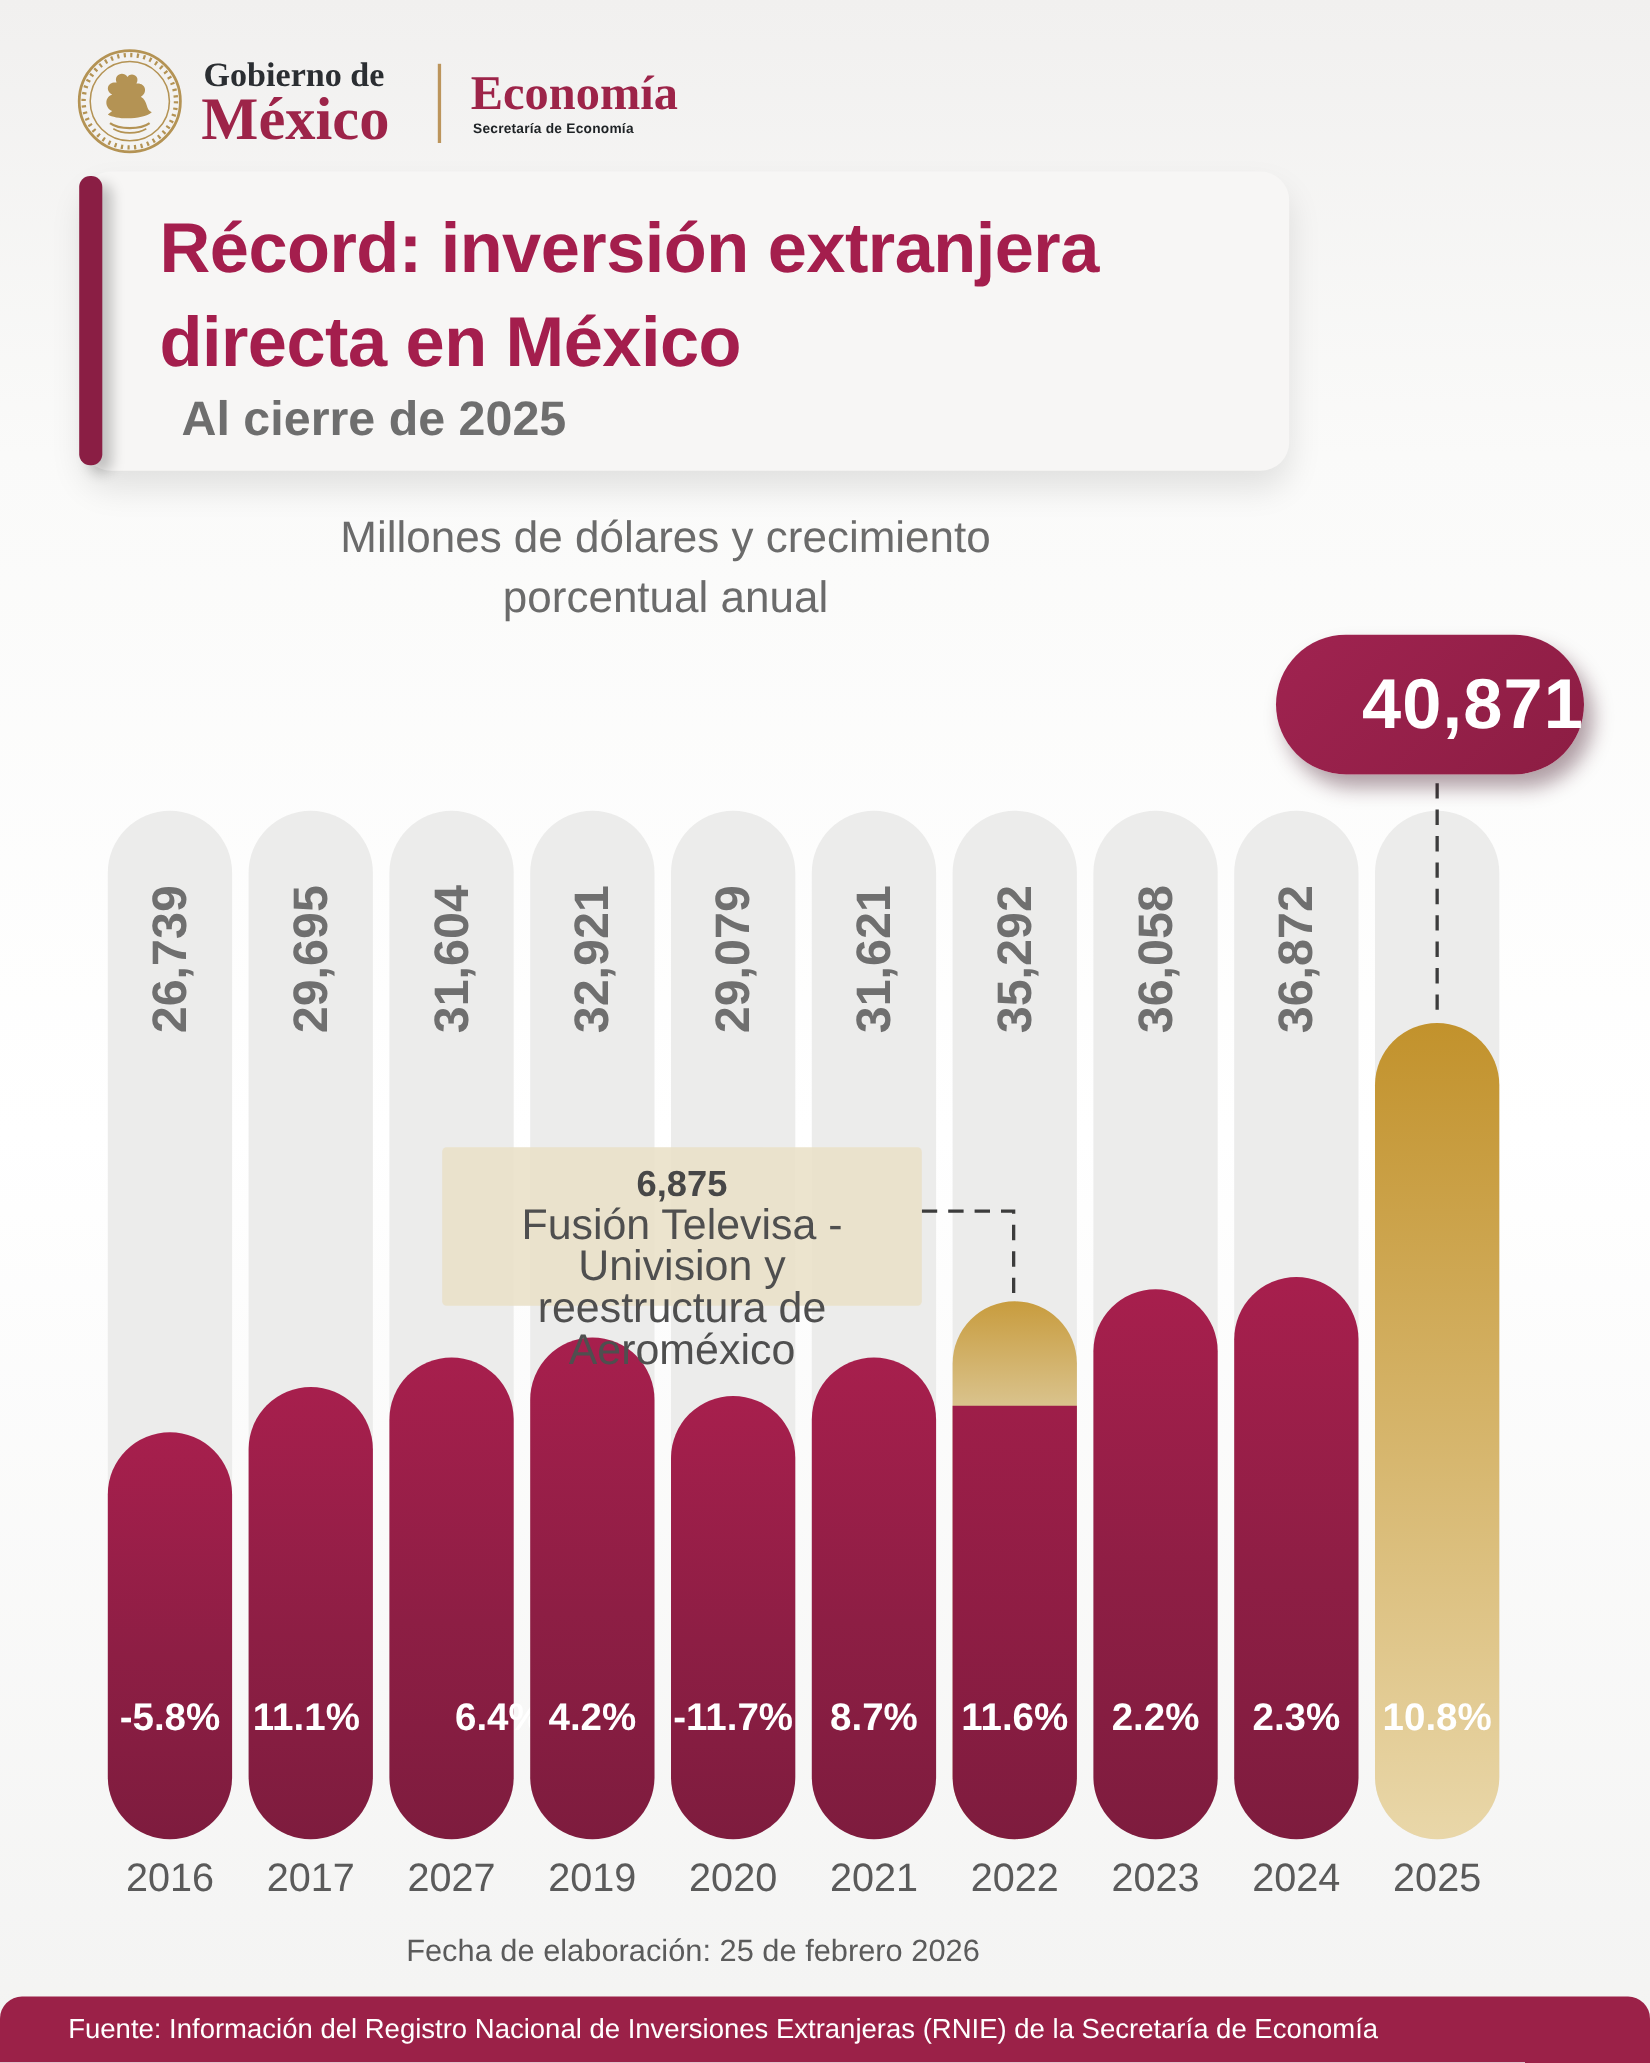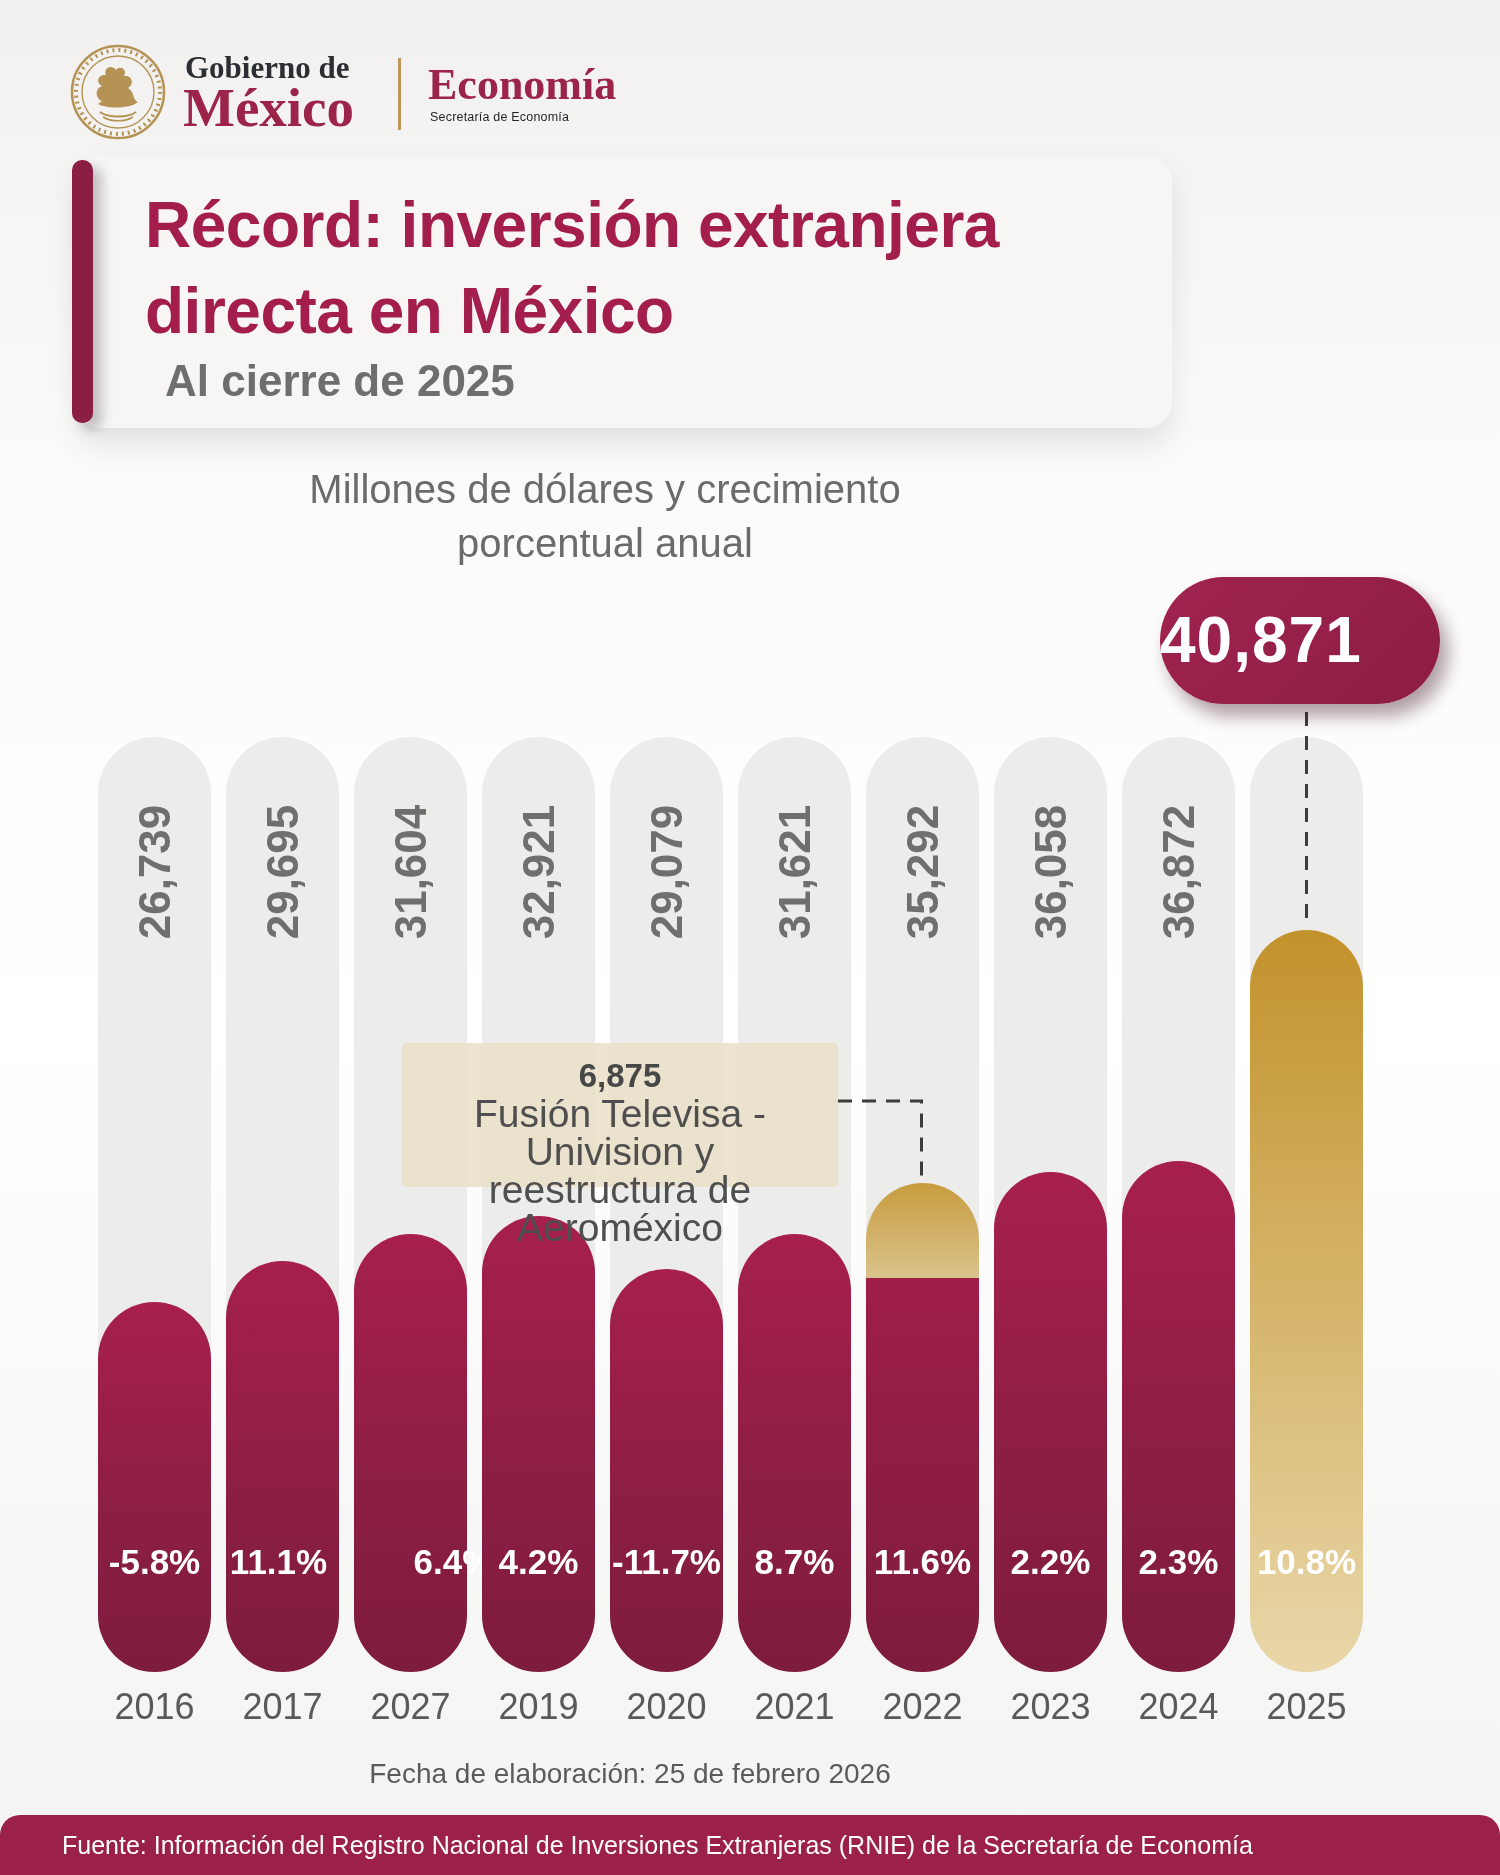--- a/index.html
+++ b/index.html
@@ -7,33 +7,33 @@
     position:relative;width:1500px;height:1875px;overflow:hidden;
     font-family:"Liberation Sans",sans-serif;
     background:linear-gradient(180deg,#f1f0ef 0%,#fafaf9 22%,#ffffff 55%,#f3f3f2 100%);
   }
   
   .seal{position:absolute;left:68px;top:42px;width:100px;height:100px;}
   .logo-gob{position:absolute;left:185px;top:52px;font-family:"Liberation Serif",serif;font-weight:bold;color:#2b2e32;font-size:31px;line-height:31px;}
   .logo-mex{position:absolute;left:183px;top:80px;font-family:"Liberation Serif",serif;font-weight:bold;color:#9d2449;font-size:55px;line-height:55px;}
   .logo-divider{position:absolute;left:398px;top:58px;width:3px;height:72px;background:#bc955c;}
   .logo-eco{position:absolute;left:428px;top:62px;font-family:"Liberation Serif",serif;font-weight:bold;color:#9d2449;font-size:44px;line-height:46px;}
-  .logo-sec{position:absolute;left:430px;top:110px;font-size:12.5px;font-weight:normal;color:#1f2326;letter-spacing:.2px;}
+  .logo-sec{position:absolute;left:430px;top:110px;font-size:12.5px;font-weight:bold;color:#1f2326;letter-spacing:.2px;}
   
   .title-card{position:absolute;left:75px;top:156px;width:1097px;height:272px;background:#f7f6f5;border-radius:26px;box-shadow:0 16px 30px rgba(0,0,0,.10);}
   .title-accent{position:absolute;left:72px;top:160px;width:21px;height:263px;background:#8a1e44;border-radius:10px;box-shadow:9px 7px 12px rgba(0,0,0,.22);}
   .title-l1{position:absolute;left:145px;top:188px;font-size:64px;font-weight:bold;color:#a41e4d;letter-spacing:-.5px;}
   .title-l2{position:absolute;left:145px;top:274px;font-size:64px;font-weight:bold;color:#a41e4d;letter-spacing:-.5px;}
   .title-sub{position:absolute;left:145px;top:356px;font-size:44px;font-weight:bold;color:#6e6e6e;margin-left:20px;}
   
   .chart-title{position:absolute;left:150px;top:462px;width:910px;text-align:center;font-size:40px;line-height:54px;color:#6b6b6b;}
   .badge{position:absolute;left:1160px;top:577px;width:280px;height:127px;border-radius:64px;
     background:linear-gradient(135deg,#a02350,#8c1d43);
     box-shadow:8px 12px 18px rgba(61,15,33,.40);
-    color:#ffffff;font-size:64px;font-weight:bold;text-align:left;line-height:127px;letter-spacing:1px;}
+    color:#ffffff;font-size:64px;font-weight:bold;text-align:right;line-height:127px;letter-spacing:1px;}
   
   #chart{position:absolute;left:0;top:0;width:1500px;height:1875px;}
   .pill{position:absolute;width:113px;border-radius:57px;background:#ececeb;}
   .bar-maroon{position:absolute;width:113px;border-radius:57px;background:linear-gradient(180deg,#a71f4d 0%,#8d1e44 55%,#7e1c3e 100%);}
   .bar-maroon-flat{position:absolute;width:113px;border-radius:0 0 57px 57px;background:linear-gradient(180deg,#9e1e49 0%,#7e1c3e 100%);}
   .bar-gold{position:absolute;width:113px;border-radius:57px;}
   .val-label{position:absolute;width:300px;height:52px;line-height:52px;text-align:center;
     font-size:44px;font-weight:bold;color:#6f6f6f;transform:rotate(-90deg);white-space:nowrap;}
   .pct-label{position:absolute;width:113px;top:1542px;text-align:center;font-size:35px;font-weight:bold;color:#ffffff;white-space:nowrap;overflow:visible;}
   .year-label{position:absolute;width:113px;top:1686px;text-align:center;font-size:36px;color:#5a5a5a;}

